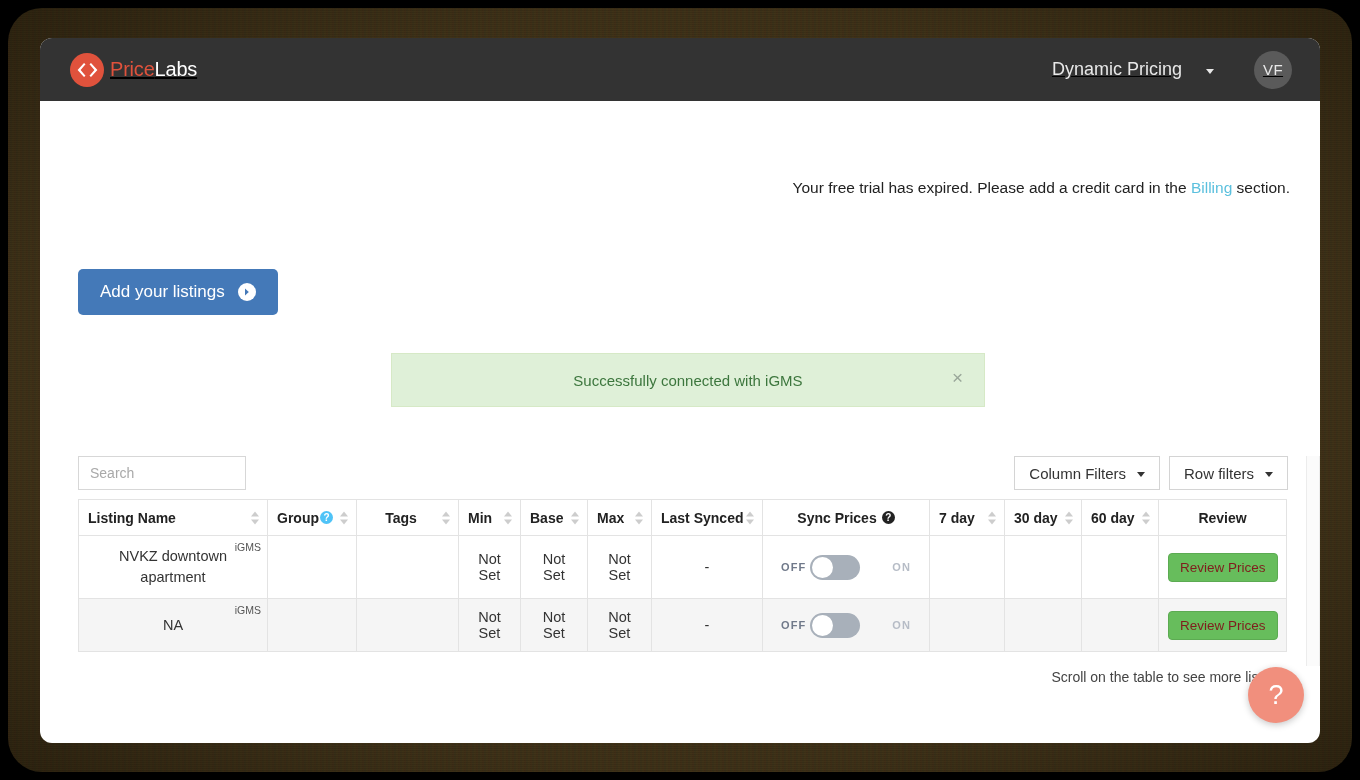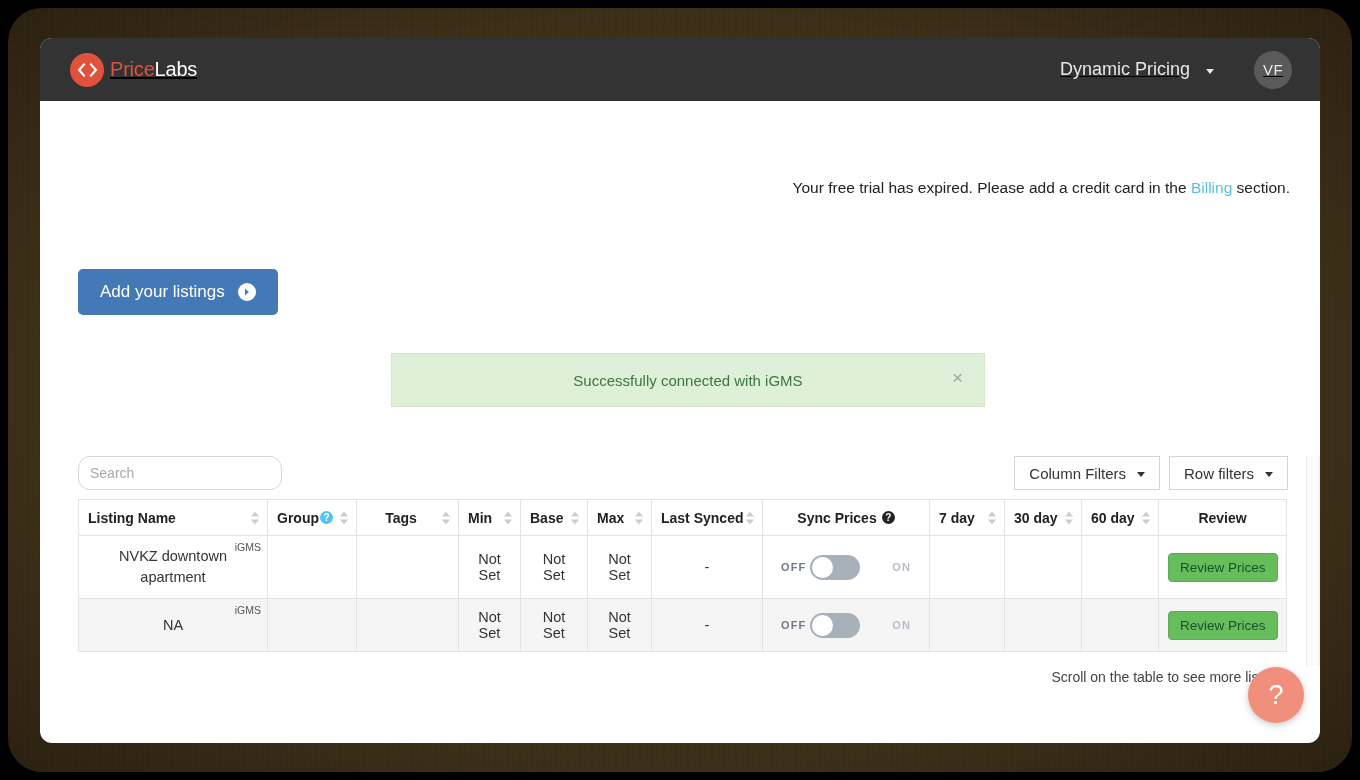--- a/index.html
+++ b/index.html
@@ -61,21 +61,21 @@
   .brand-labs { color: #ffffff; }
 
   .nav-spacer { flex: 1 1 auto; }
   .nav-links { display: flex; align-items: center; gap: 0; }
   .nav-link {
     color: #e8e8e8;
     font-size: 18px;
     padding: 0 22px;
     cursor: pointer;
     white-space: nowrap;
-    display: flex; align-items: center; gap: 16px;
+    display: flex; align-items: center; gap: 24px;
     height: 63px;
   }
   .caret {
     width: 0; height: 0;
     border-left: 4.5px solid transparent;
     border-right: 4.5px solid transparent;
     border-top: 5px solid #e8e8e8;
     display: inline-block;
     margin-top: 3px;
   }
@@ -145,23 +145,23 @@
   }
 
   
   #controls {
     position: absolute;
     left: 38px; top: 355px;
     width: 1210px;
     display: flex; align-items: center;
   }
   #search-input {
-    width: 204px; height: 34px;
+    width: 168px; height: 34px;
     border: 1px solid #d7d7d7;
-    border-radius: 12px;
+    border-radius: 0;
     padding: 0 11px;
     font-size: 14px;
     color: #444;
     font-family: "Liberation Sans", sans-serif;
     outline: none;
   }
   #search-input::placeholder { color: #a9a9a9; }
   .ctrl-spacer { flex: 1 1 auto; }
   .filter-btn {
     height: 34px;
@@ -272,21 +272,21 @@
   .switch .knob {
     position: absolute;
     left: 2px; top: 2px;
     width: 21px; height: 21px;
     border-radius: 50%;
     background: #fff;
   }
 
   .review-btn {
     background: #67bd5c;
-    color: #14532d;
+    color: #7f1d1d;
     border: 1px solid #5cab52;
     border-radius: 4px;
     font-size: 13.5px;
     padding: 6px 11px;
     cursor: pointer;
     font-family: "Liberation Sans", sans-serif;
     white-space: nowrap;
   }
 
   #scroll-hint {

